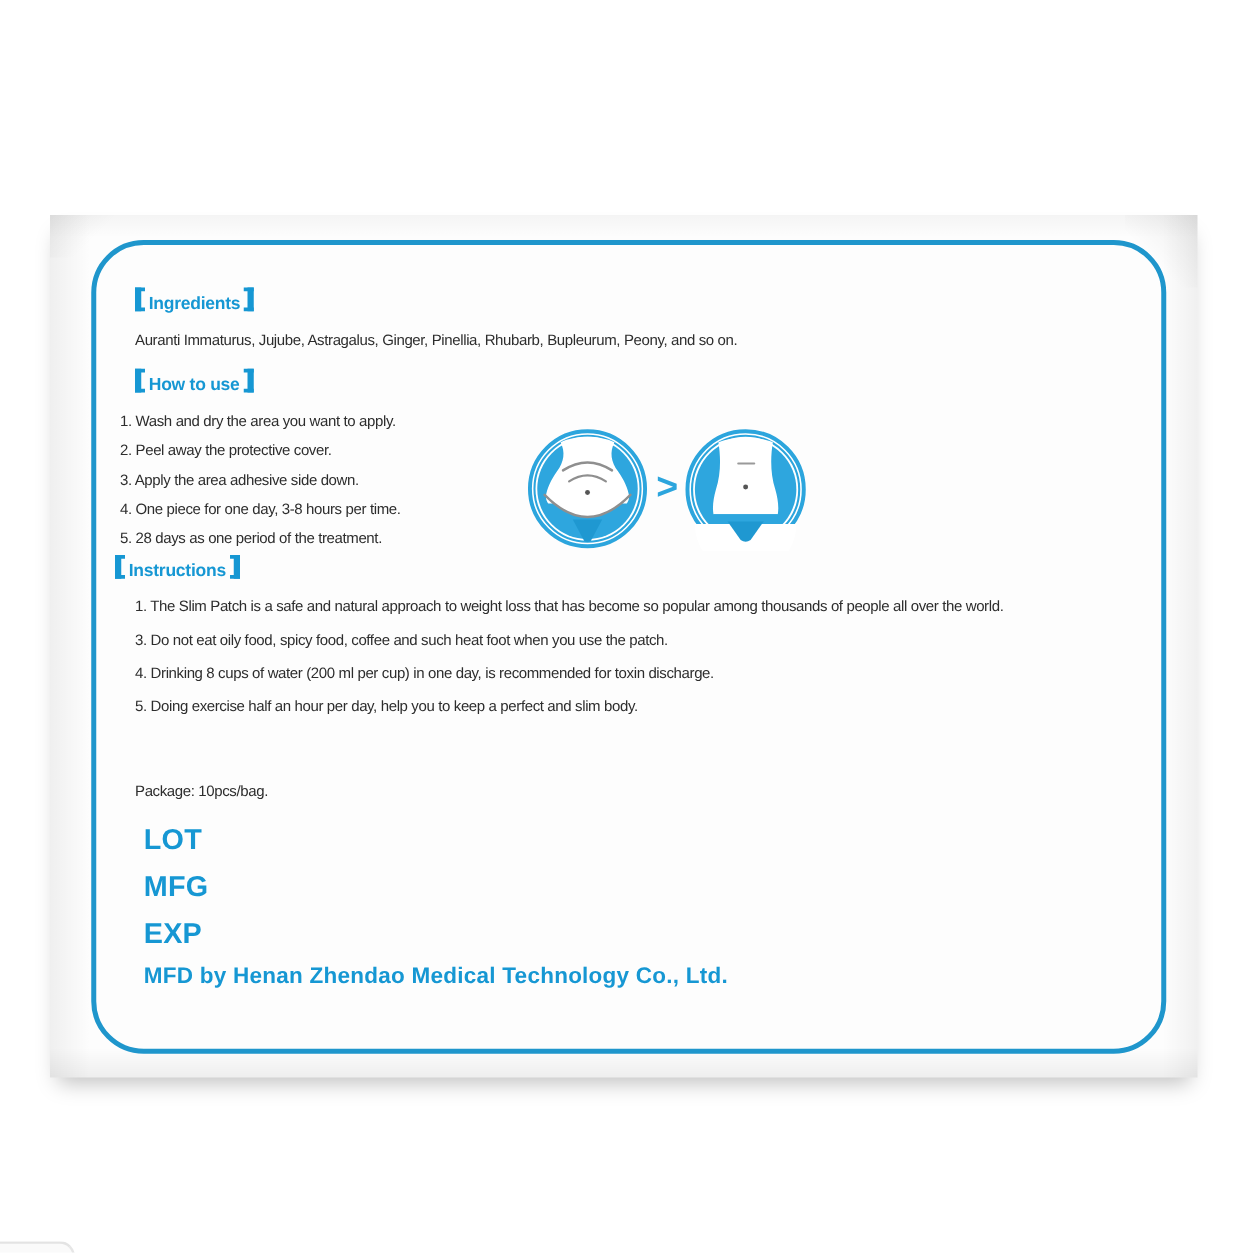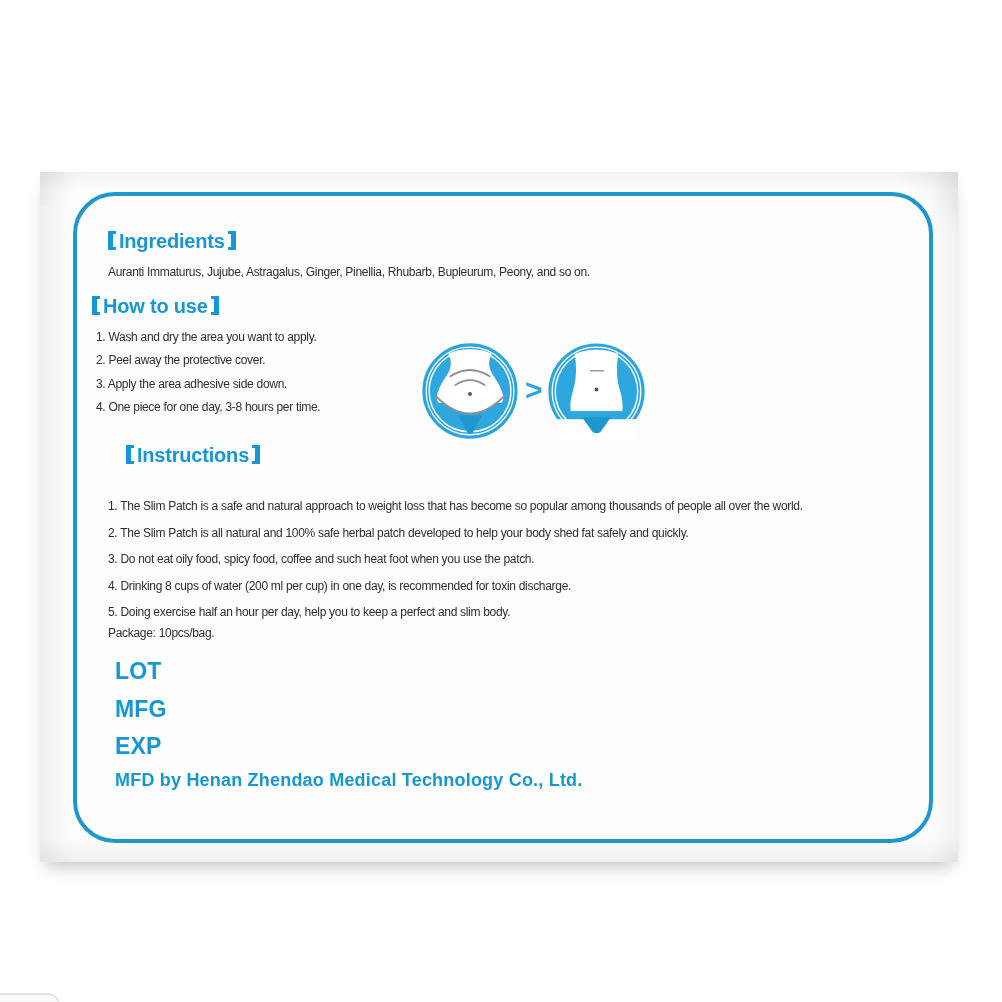--- a/index.html
+++ b/index.html
@@ -31,21 +31,21 @@
 
   
   .frame{
     position:absolute;left:73px;top:192px;width:860px;height:651px;
     border:4px solid var(--border-blue);border-radius:42px;
     background:transparent;
   }
 
   
   .abs{position:absolute;}
-  .h-title{color:var(--blue);font-weight:bold;font-size:20px;letter-spacing:-0.2px;line-height:22px;white-space:nowrap;}
+  .h-title{color:var(--blue);font-weight:bold;font-size:14px;letter-spacing:-0.2px;line-height:22px;white-space:nowrap;}
   .body-txt{font-size:12px;letter-spacing:-0.3px;line-height:23px;color:var(--ink);font-weight:500;}
   .steps .step{line-height:23.3px;white-space:nowrap;}
   .inst .inst-item{margin-bottom:3.5px;}
   .blue-field{color:var(--blue);font-weight:bold;font-size:23px;letter-spacing:0.2px;white-space:nowrap;}
 
   
   .bkt{display:inline-block;width:8px;height:19px;border-color:var(--blue);border-style:solid;vertical-align:-2px;}
   .bkt-l{border-width:3.5px 0 3.5px 5px;margin-right:3px;}
   .bkt-r{border-width:3.5px 5px 3.5px 0;margin-left:3px;}
 
@@ -70,28 +70,29 @@
     <div class="fold-tr"></div>
   </div>
 
   <div class="frame"></div>
 
   <div class="abs h-title" style="left:108px;top:230px;">
     <span class="bkt bkt-l"></span><span>Ingredients</span><span class="bkt bkt-r"></span>
   </div>
   <div class="abs body-txt" style="left:108px;top:261px;width:822px;">Auranti Immaturus, Jujube, Astragalus, Ginger, Pinellia, Rhubarb, Bupleurum, Peony, and so on.</div>
 
-  <div class="abs h-title" style="left:92px;top:295px;">
+  <div class="abs h-title" style="left:108px;top:295px;">
     <span class="bkt bkt-l"></span><span>How to use</span><span class="bkt bkt-r"></span>
   </div>
   <div class="abs body-txt steps" style="left:96px;top:326px;width:360px;">
     <div class="step">1. Wash and dry the area you want to apply.</div>
     <div class="step">2. Peel away the protective cover.</div>
     <div class="step">3.  Apply the area adhesive side down.</div>
     <div class="step">4. One piece for one day, 3-8 hours per time.</div>
+    <div class="step">5. 28 days as one period of the treatment.</div>
   </div>
 
   <svg class="belly-svg" style="left:421px;top:342px;" width="98" height="98" viewBox="0 0 100 100">
     <circle cx="50" cy="50" r="47" fill="#ffffff" stroke="#2ca5dd" stroke-width="3.2"></circle>
     <circle cx="50" cy="50" r="43.3" fill="none" stroke="#2ca5dd" stroke-width="1.7"></circle>
     <circle cx="50" cy="50" r="41" fill="#2ea6de"></circle>
 
     <path fill="#ffffff" d="M50,7.5 C58,7.5 66,9 72,12 C68,20 69,28 75,36 C80,43 83,50 84,56 C84,59 83,61 82,62 L18,62 C17,61 16,59 16,56 C17,50 20,43 25,36 C31,28 32,20 28,12 C34,9 42,7.5 50,7.5 Z"></path>
 
     <path d="M15,55 Q50,91 85,55" fill="#ffffff" stroke="#8f8f8f" stroke-width="2" stroke-linecap="round"></path>
@@ -114,26 +115,25 @@
 
     <path d="M9,78 A41,41 0 0 0 91,78 Z" fill="#ffffff"></path>
 
     <path d="M34,74 L66,74 L54,91 Q50,93.5 46,91 Z" fill="#1f98d1"></path>
     <path d="M24,70 L76,70 L76,76 L24,76 Z" fill="#2ea6de"></path>
 
     <path d="M44,29 L57,29" fill="none" stroke="#9a9a9a" stroke-width="1.6" stroke-linecap="round"></path>
     <circle cx="50" cy="48" r="2" fill="#555555"></circle>
   </svg>
 
-  <div class="abs h-title" style="left:126px;top:444px;">
+  <div class="abs h-title" style="left:92px;top:444px;">
     <span class="bkt bkt-l"></span><span>Instructions</span><span class="bkt bkt-r"></span>
   </div>
-  <div class="abs body-txt inst" style="left:108px;top:474px;width:824px;margin-top:21px;">
+  <div class="abs body-txt inst" style="left:108px;top:474px;width:824px;">
     <div class="inst-item">1. The Slim Patch is a safe and natural approach to weight loss that has become so popular among thousands of people all over the world.</div>
-    <div class="inst-item">2. The Slim Patch is all natural and 100% safe herbal patch developed to help your body shed fat safely and quickly.</div>
     <div class="inst-item">3. Do not eat oily food, spicy food, coffee and such heat foot when you use the patch.</div>
     <div class="inst-item">4. Drinking 8 cups of water (200 ml per cup) in one day, is recommended for toxin discharge.</div>
     <div class="inst-item">5. Doing exercise half an hour per day, help you to keep a perfect and slim body.</div>
   </div>
 
   <div class="abs body-txt" style="left:108px;top:622px;">Package: 10pcs/bag.</div>
 
   <div class="abs blue-field" style="left:115px;top:658px;">LOT</div>
   <div class="abs blue-field" style="left:115px;top:696px;text-align:right;">MFG</div>
   <div class="abs blue-field" style="left:115px;top:733px;">EXP</div>

